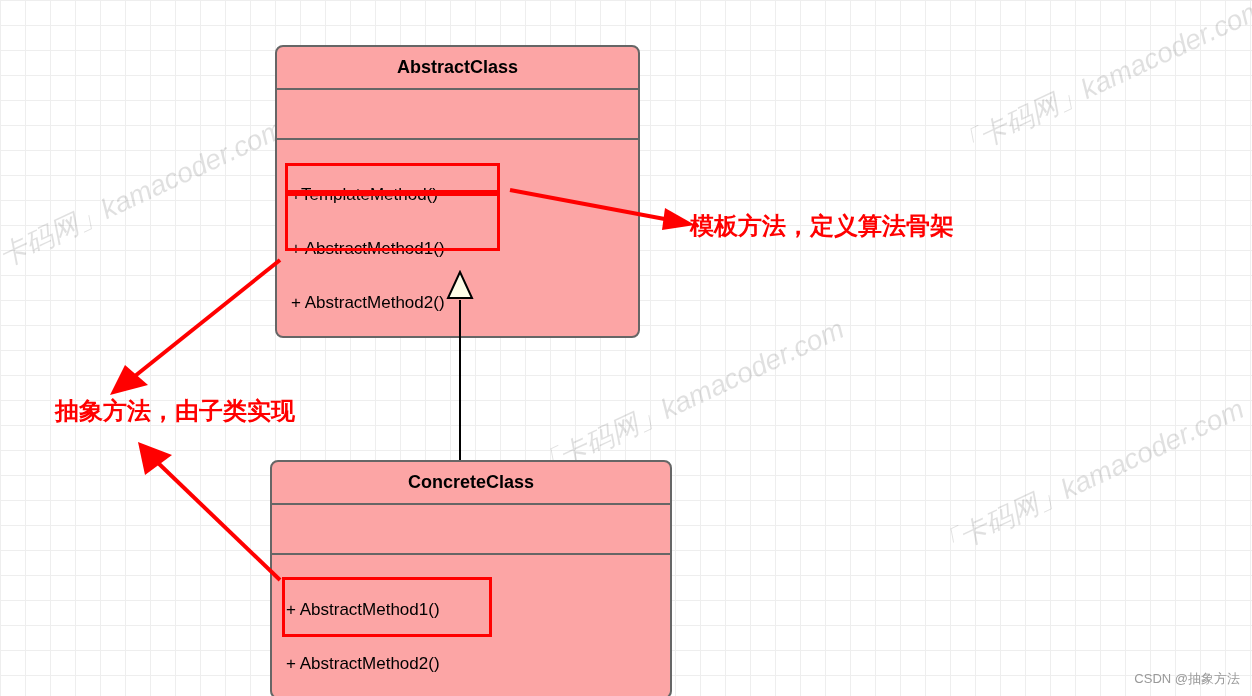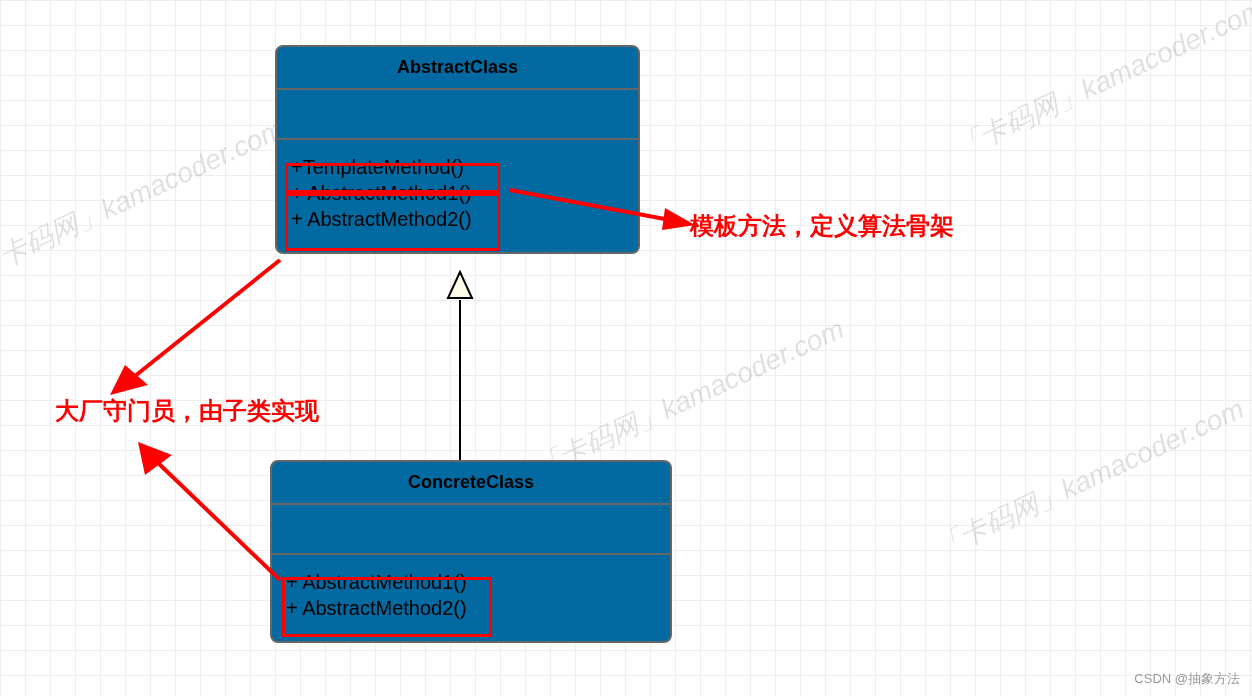--- a/index.html
+++ b/index.html
@@ -14,42 +14,43 @@
     .grid-bg {
       position: absolute;
       top: 0; left: 0; right: 0; bottom: 0;
       background-image:
         linear-gradient(to right, #eee 1px, transparent 1px),
         linear-gradient(to bottom, #eee 1px, transparent 1px);
       background-size: 25px 25px;
     }
     .uml-class {
       position: absolute;
-      background: #0369a1;
+      background: #fca5a5;
       border: 2px solid #666;
       border-radius: 8px;
       overflow: hidden;
     }
     .uml-title {
       font-weight: bold;
       text-align: center;
       padding: 10px 6px;
       font-size: 18px;
       border-bottom: 2px solid #666;
     }
     .uml-section {
       min-height: 40px;
       border-bottom: 2px solid #666;
       padding: 6px 14px;
     }
     .uml-section.last { border-bottom: none; }
     .uml-section .line {
-      font-size: 20px;
+      font-size: 17px;
       line-height: 26px;
       white-space: nowrap;
+      margin-top: 28px;
     }
     .highlight-box {
       position: absolute;
       border: 3px solid #ff0000;
       background: transparent;
       pointer-events: none;
     }
     .annotation {
       position: absolute;
       color: #ff0000;
@@ -114,21 +115,21 @@
   <line x1="20" y1="30" x2="20" y2="190" stroke="#000" stroke-width="2"></line>
   <polygon points="20,2 8,28 32,28" fill="#fdfce8" stroke="#000" stroke-width="2"></polygon>
 </svg>
 
 <div class="annotation" style="left:690px; top:210px;">模板方法，定义算法骨架</div>
 <svg class="arrow" style="left:500px; top:170px; width:200px; height:60px;">
   <line x1="10" y1="20" x2="170" y2="50" stroke="#ff0000" stroke-width="4"></line>
   <polygon points="195,55 165,38 162,60" fill="#ff0000"></polygon>
 </svg>
 
-<div class="annotation" style="left:55px; top:395px;">大厂守门员，由子类实现</div>
+<div class="annotation" style="left:55px; top:395px;">抽象方法，由子类实现</div>
 <svg class="arrow" style="left:90px; top:250px; width:210px; height:150px;">
   <line x1="190" y1="10" x2="40" y2="130" stroke="#ff0000" stroke-width="4"></line>
   <polygon points="20,145 35,115 58,135" fill="#ff0000"></polygon>
 </svg>
 <svg class="arrow" style="left:120px; top:430px; width:180px; height:160px;">
   <line x1="160" y1="150" x2="35" y2="30" stroke="#ff0000" stroke-width="4"></line>
   <polygon points="18,12 25,45 52,25" fill="#ff0000"></polygon>
 </svg>
 
 <div class="footer">CSDN @抽象方法</div>

